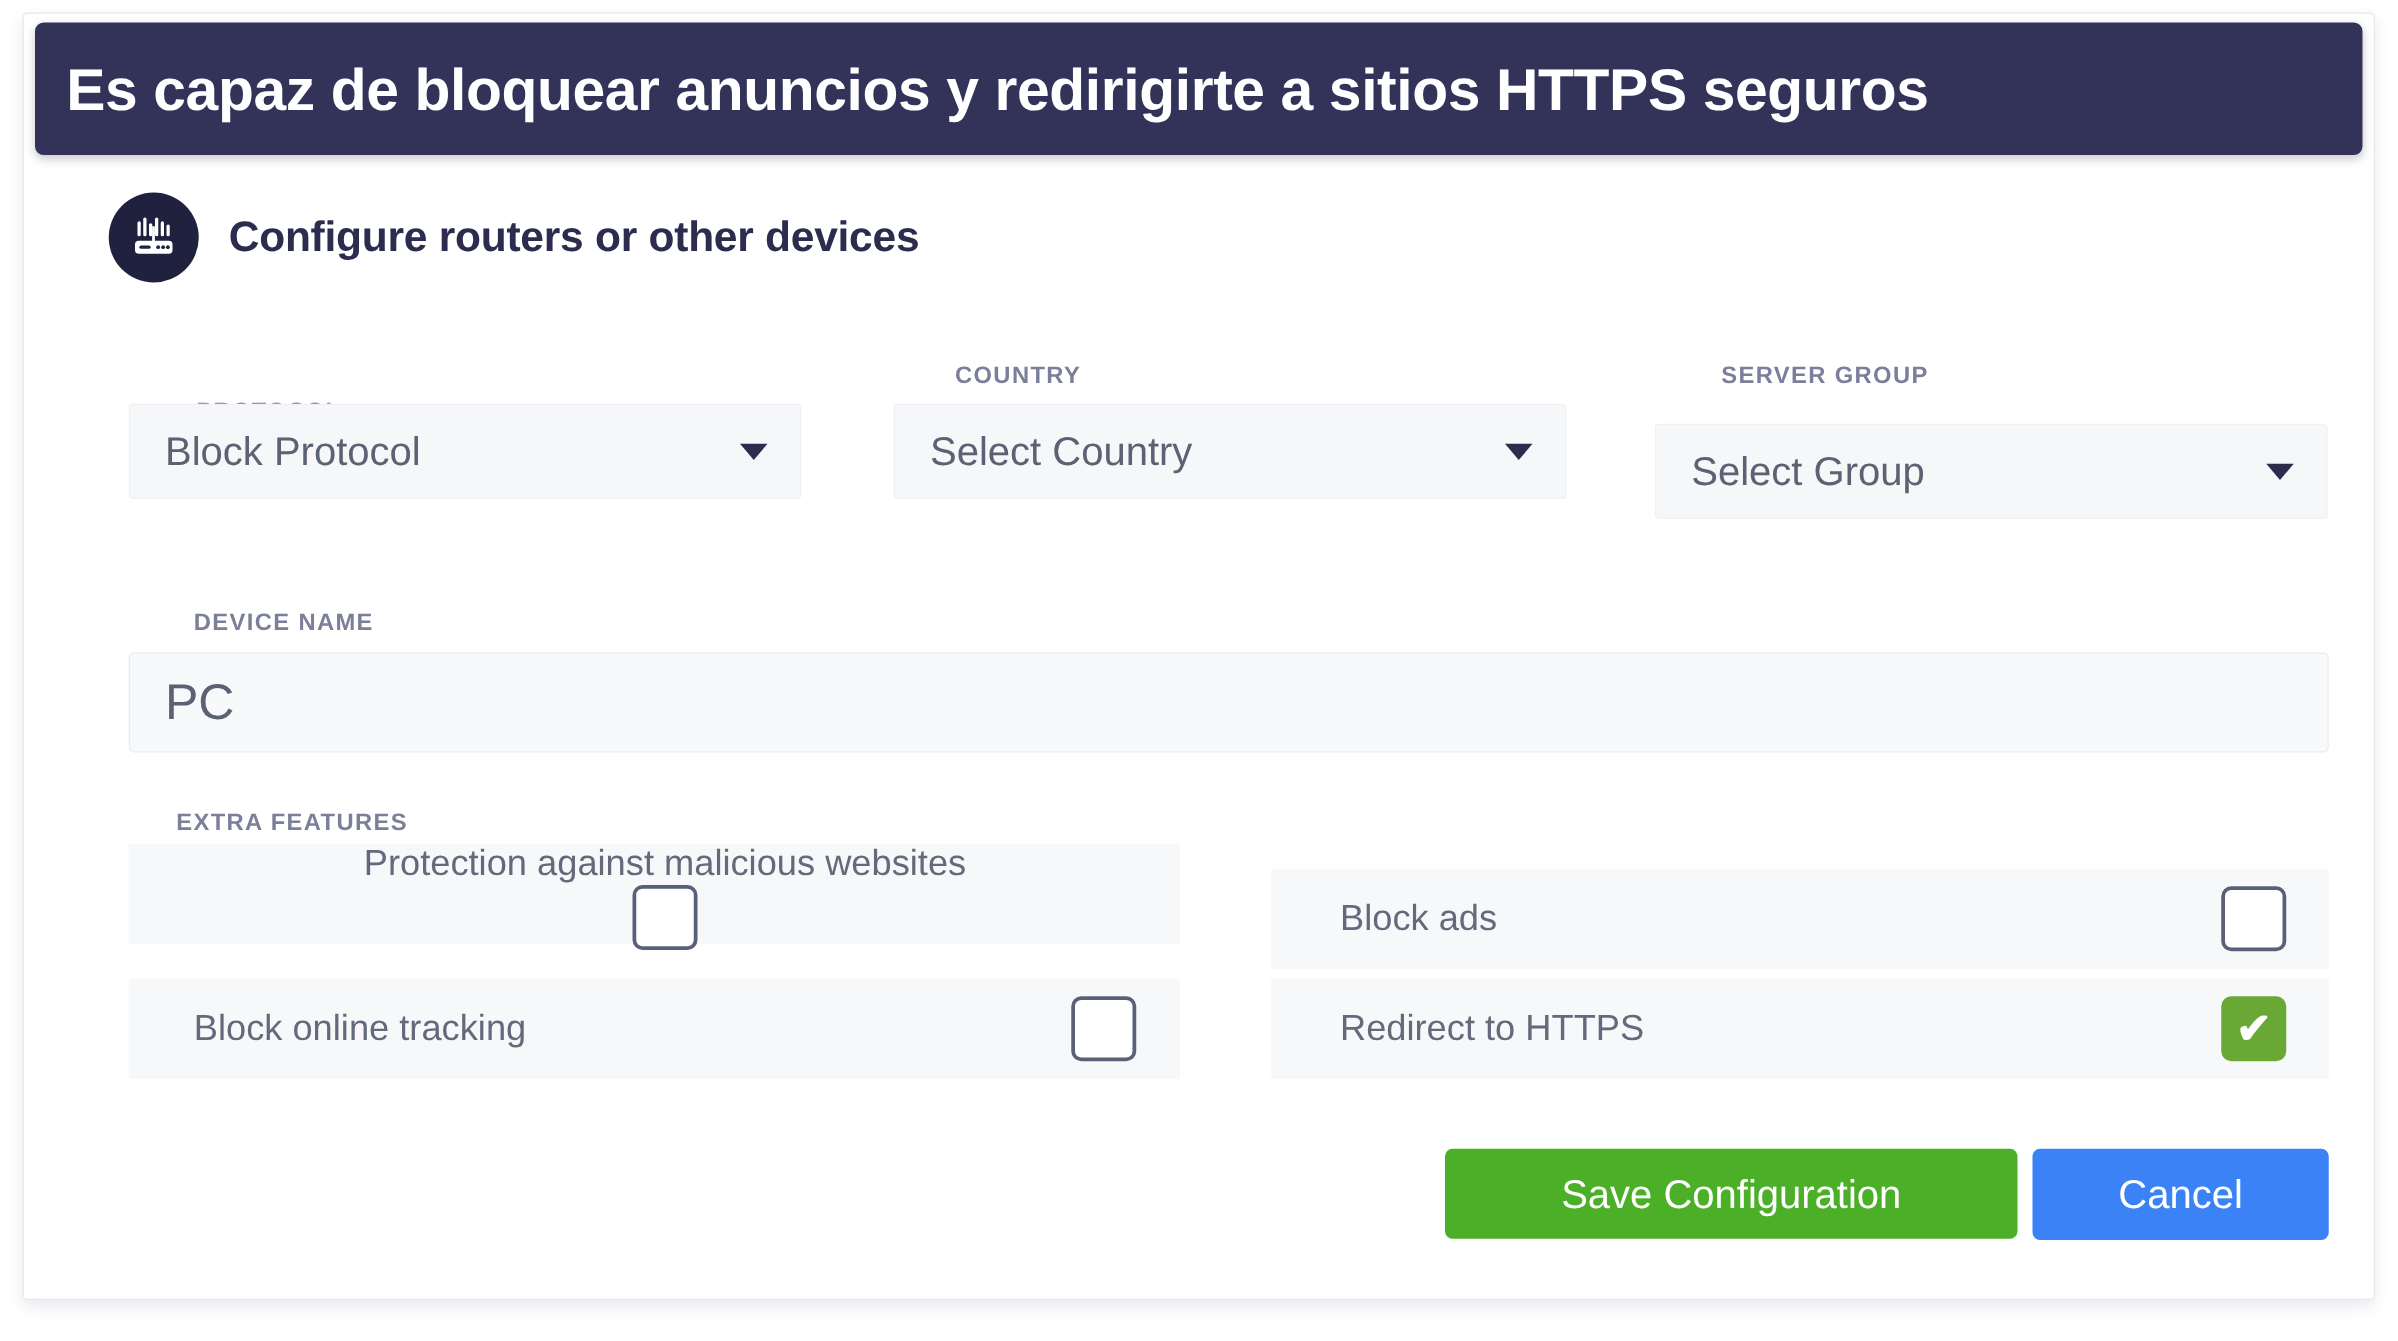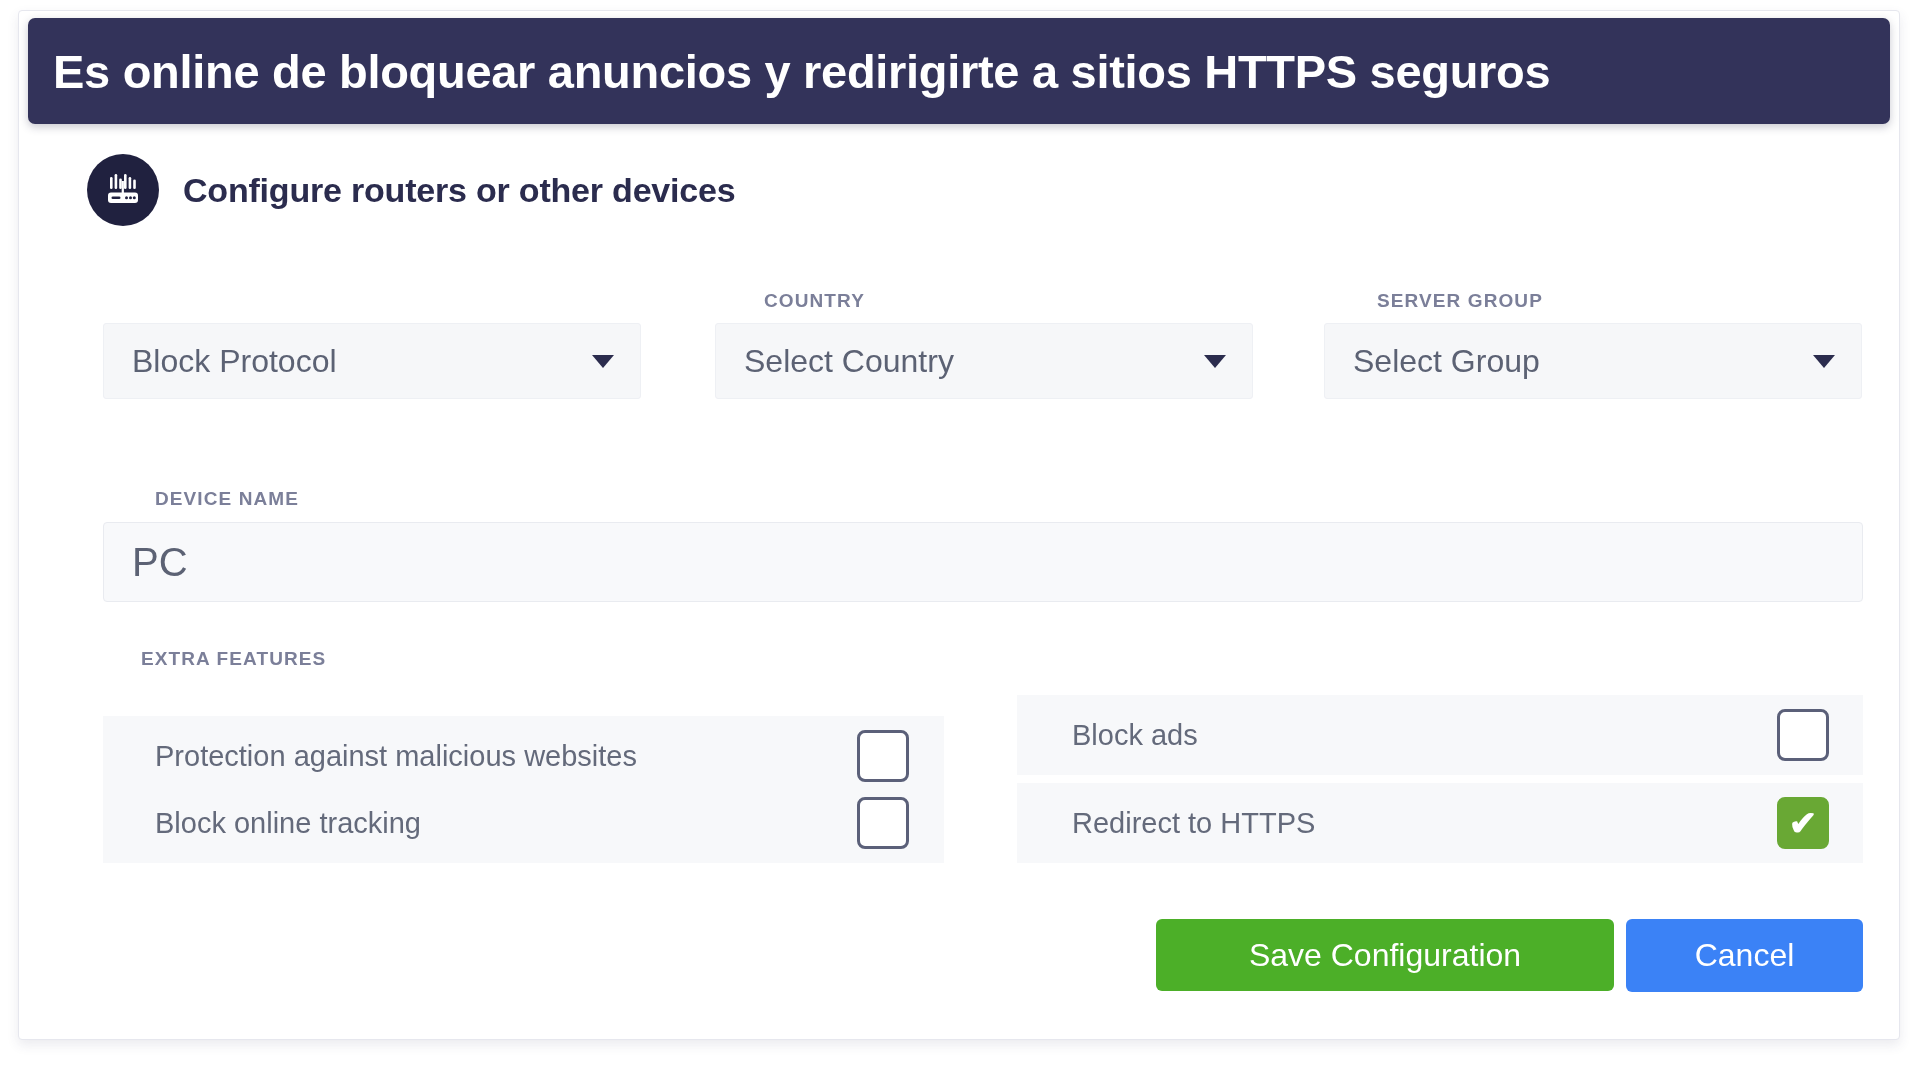--- a/index.html
+++ b/index.html
@@ -112,21 +112,21 @@
     border-right: 11px solid transparent;
     border-top: 13px solid #2b2c4e;
     flex: none;
   }
 
   #sel-protocol-label { position: absolute; left: 138px; top: 279px; margin-top: 29px; }
   #sel-protocol       { position: absolute; left: 84px;  top: 312px; width: 538px; height: 76px; }
   #sel-country-label  { position: absolute; left: 745px; top: 279px; }
   #sel-country        { position: absolute; left: 696px; top: 312px; width: 538px; height: 76px; }
   #sel-group-label    { position: absolute; left: 1358px;top: 279px; }
-  #sel-group          { position: absolute; left: 1305px;top: 312px; width: 538px; height: 76px; }
+  #sel-group          { position: absolute; left: 1305px;top: 328px; width: 538px; height: 76px; }
 
   
   #device-label {
     position: absolute;
     left: 136px;
     top: 477px;
   }
   #device-input {
     position: absolute;
     left: 84px;
@@ -184,21 +184,21 @@
     background: #69a834;
     border: 3px solid #69a834;
   }
   .cbox .tick {
     color: #ffffff;
     font-size: 34px;
     line-height: 1;
     font-weight: 700;
   }
 
-  #feat-0 { left: 84px;  top: 705px; width: 841px; padding: 0 35px 0 52px; }
+  #feat-0 { left: 84px;  top: 664px; width: 841px; padding: 0 35px 0 52px; flex-direction: column; }
   #feat-1 { left: 84px;  top: 772px; width: 841px; padding: 0 35px 0 52px; }
   #feat-2 { left: 998px; top: 684px; width: 846px; padding: 0 34px 0 55px; }
   #feat-3 { left: 998px; top: 772px; width: 846px; padding: 0 34px 0 55px; }
 
   
   .btn {
     position: absolute;
     border-radius: 6px;
     display: flex;
     align-items: center;
@@ -288,14 +288,14 @@
       <span class="tick">✔</span>
     </span>
   </div>
 
   <button class="btn" id="btn-save">Save Configuration</button>
   <button class="btn" id="btn-cancel">Cancel</button>
 
 </div>
 
 <div id="banner">
-  <div class="banner-text">Es online de bloquear anuncios y redirigirte a sitios HTTPS seguros</div>
+  <div class="banner-text">Es capaz de bloquear anuncios y redirigirte a sitios HTTPS seguros</div>
 </div>
 
 </body></html>

